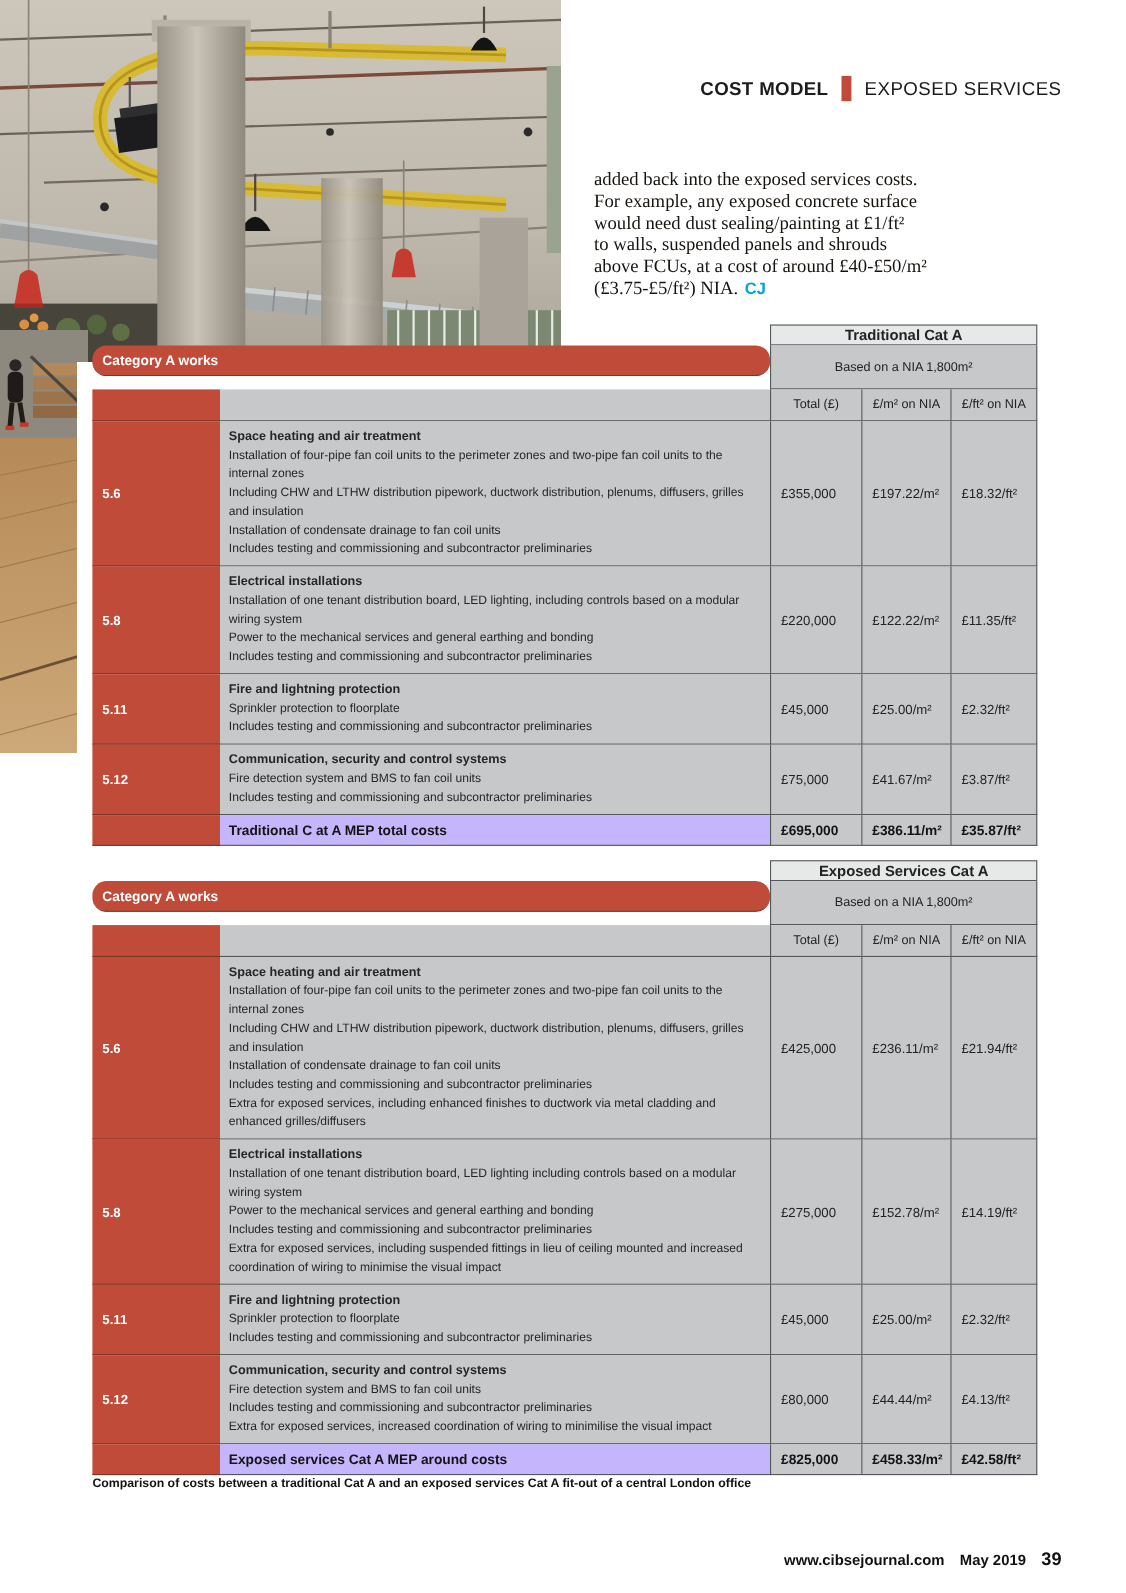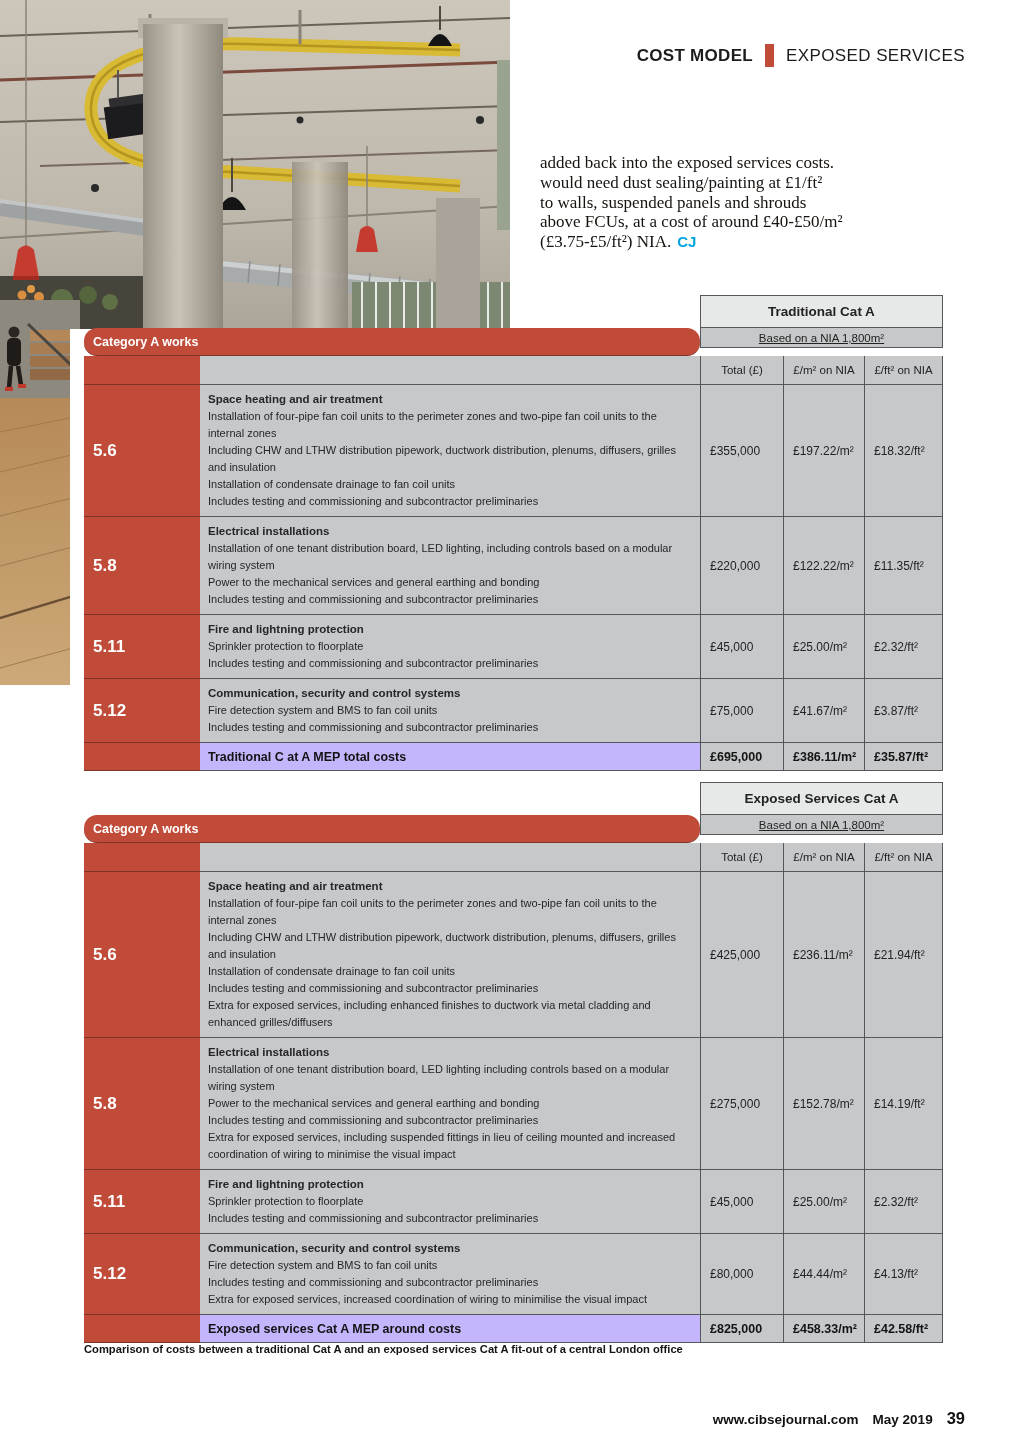--- a/index.html
+++ b/index.html
@@ -5,53 +5,53 @@
   html,body{margin:0;padding:0;background:#ffffff;}
   #page{position:relative;width:1024px;height:1448px;background:#ffffff;overflow:hidden;
         font-family:"Liberation Sans",sans-serif;color:#232323;}
 
   
   #photo{position:absolute;left:0;top:0;width:510px;height:685px;
          clip-path:polygon(0 0,510px 0,510px 329px,70px 329px,70px 685px,0 685px);}
   #photo svg{display:block;width:100%;height:100%;}
 
   
-  .pagehead{position:absolute;top:44px;right:59px;display:flex;align-items:center;gap:12px;justify-content:center;}
+  .pagehead{position:absolute;top:69px;right:59px;display:flex;align-items:center;gap:12px;justify-content:center;}
   .pagehead .kicker{font-weight:bold;font-size:17px;letter-spacing:.3px;color:#1c1c1c;}
   .pagehead .reddiv{display:inline-block;width:9px;height:23px;background:#c04b38;}
   .pagehead .section{font-size:17px;letter-spacing:.4px;color:#1c1c1c;}
 
   
   #intro{position:absolute;left:540px;top:153px;width:310px;
          font-family:"Liberation Serif","DejaVu Serif",serif;
          font-size:17px;line-height:19.8px;color:#17130f;}
   #intro .line{display:block;white-space:nowrap;}
   #intro .cj{font-family:"Liberation Sans",sans-serif;font-weight:bold;color:#00a3df;
              font-size:15px;margin-left:6px;}
 
   
   .ct{position:absolute;left:84px;width:859px;display:grid;
       grid-template-columns:116px 500px 83px 81px 79px;}
   .ct .spacer{background:transparent;}
-  .ct .tbox{grid-column:3/6;height:33px;box-sizing:border-box;background:#e7e8e8;
+  .ct .tbox{grid-column:3/6;height:19px;box-sizing:border-box;background:#e7e8e8;
             border:1.5px solid #54575c;display:flex;align-items:center;justify-content:center;
             font-weight:bold;font-size:13.5px;color:#232323;}
   .ct .redbar{grid-column:1/3;height:28px;box-sizing:border-box;background:#c04b38;color:#fff;
               font-weight:bold;font-size:12.5px;display:flex;align-items:center;padding-left:9px;
               border-bottom:1px solid #7d3527;border-radius:13px;}
-  .ct .basis{grid-column:3/6;height:20px;box-sizing:border-box;background:#c6c8ca;
+  .ct .basis{grid-column:3/6;height:40px;box-sizing:border-box;background:#c6c8ca;
              border-left:1.5px solid #54575c;border-right:1.5px solid #54575c;border-bottom:1px solid #54575c;
-             display:flex;align-items:center;justify-content:center;font-size:11.5px;text-decoration:underline;}
+             display:flex;align-items:center;justify-content:center;font-size:11.5px;}
   .ct .hred{background:#c04b38;border-bottom:1px solid #7d3527;height:29px;box-sizing:border-box;}
   .ct .hempty{background:#c6c8ca;border-bottom:1.5px solid #54575c;height:29px;box-sizing:border-box;}
   .ct .hcell{background:#c6c8ca;border-bottom:1.5px solid #54575c;border-left:1px solid #54575c;
              height:29px;box-sizing:border-box;display:flex;align-items:center;justify-content:center;
              font-size:11.5px;}
   .ct .hcell.last{border-right:1.5px solid #54575c;}
-  .ct .refcell{background:#c04b38;color:#fff;font-weight:bold;font-size:17px;
+  .ct .refcell{background:#c04b38;color:#fff;font-weight:bold;font-size:12px;
                border-bottom:1px solid #7d3527;display:flex;align-items:center;padding-left:9px;
                box-sizing:border-box;}
   .ct .desccell{background:#c6c8ca;border-bottom:1.5px solid #54575c;box-sizing:border-box;
                 padding:6px 8px 6px 8px;font-size:11px;line-height:17px;color:#26262a;}
   .ct .desccell .ttl{font-weight:bold;font-size:11.5px;}
   .ct .valcell{background:#c6c8ca;border-bottom:1.5px solid #54575c;border-left:1px solid #54575c;
                box-sizing:border-box;display:flex;align-items:center;padding-left:9px;font-size:12px;}
   .ct .valcell.last{border-right:1.5px solid #54575c;}
   .ct .totref{background:#c04b38;box-sizing:border-box;height:28px;}
   .ct .totlabel{background:#c4b5fd;border-bottom:1.5px solid #54575c;box-sizing:border-box;height:28px;
@@ -197,20 +197,21 @@
   </div>
 
   <div class="pagehead">
     <span class="kicker">COST MODEL</span>
     <span class="reddiv"></span>
     <span class="section">EXPOSED SERVICES</span>
   </div>
 
   <div id="intro">
       <div class="line">added back into the exposed services costs.</div>
+      <div class="line">For example, any exposed concrete surface</div>
       <div class="line">would need dust sealing/painting at £1/ft²</div>
       <div class="line">to walls, suspended panels and shrouds</div>
       <div class="line">above FCUs, at a cost of around £40-£50/m²</div>
       <div class="line">(£3.75-£5/ft²) NIA.<div class="cj" style="display: inline;">CJ</div></div>
     </div>
 
   <div id="table-0" class="ct" style="top:295px;">
       <div class="spacer" style="grid-column: 1 / 3;"></div>
       <div class="tbox">Traditional Cat A</div>
       <div class="redbar">Category A works</div>

